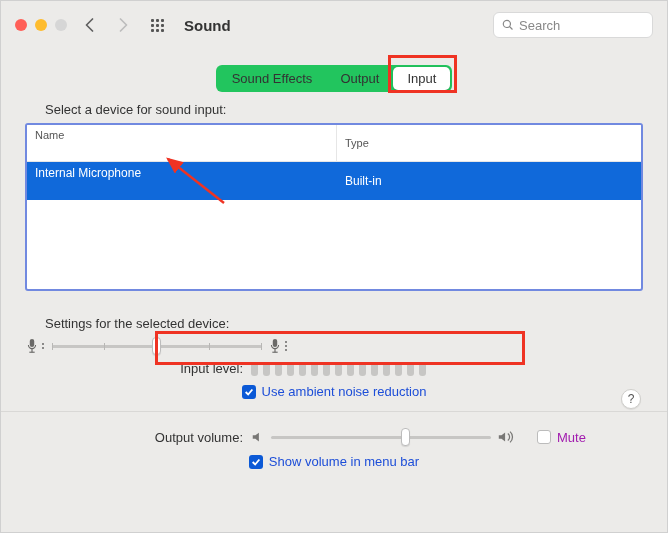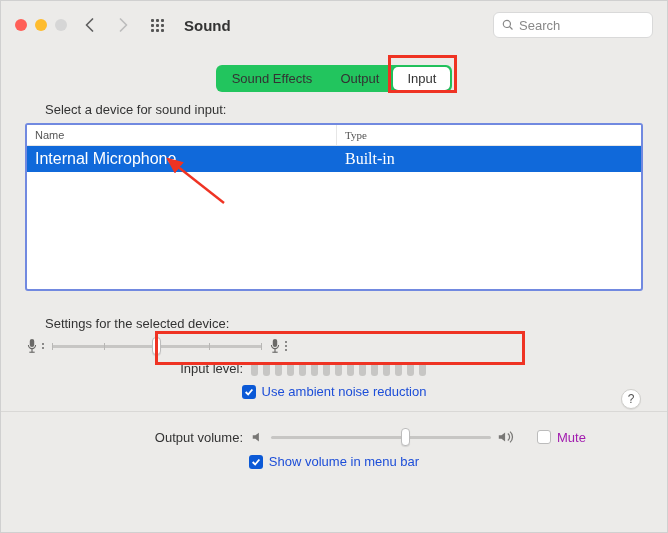--- a/index.html
+++ b/index.html
@@ -22,24 +22,24 @@
 .content{padding:16px 24px 20px;}
 .tabs{display:flex;justify-content:center;margin-bottom:10px;position:relative;}
 .seg{display:flex;background:#22c55e;border-radius:6px;padding:2px;}
 .segbtn{padding:4px 14px;font-size:13px;color:#333;border-radius:5px;cursor:default;}
 .segbtn.active{background:#fff;box-shadow:0 0.5px 2px rgba(0,0,0,.15);}
 .inputhi{position:absolute;border:3px solid #ef3323;pointer-events:none;}
 .label{font-size:13px;color:#333;margin:4px 0 6px 20px;}
 .table{border:2px solid #7189e0;border-radius:3px;background:#fff;margin:0 0 16px 0;height:168px;overflow:hidden;}
 .thead,.trow{display:flex;}
 .thead{background:#fff;border-bottom:1px solid #e6e6e6;font-size:11px;color:#555;}
-.trow{font-size:16px;}
+.trow{font-size:12px;}
 .trow.sel{background:#1069da;color:#fff;}
 .c1{width:310px;padding:4px 8px;border-right:1px solid #e6e6e6;}
-.c2{flex:1;padding:4px 8px;font-family:Liberation Serif, serif;}
+.c2{flex:1;padding:12px 8px;}
 .trow .c1{border-right:none;}
 .arrow{position:absolute;pointer-events:none;}
 .settings{margin-top:25px;}
 .setrow{display:flex;align-items:center;margin:6px 0;gap:6px;}
 .setlbl{width:220px;text-align:right;font-size:13px;color:#333;padding-right:2px;}
 .slider{position:relative;height:18px;display:flex;align-items:center;}
 .track{height:3px;background:#c7c6c4;border-radius:2px;position:relative;}
 .thumb{position:absolute;width:9px;height:18px;background:#fff;border:1px solid #bcbcbc;border-radius:4px;top:-8px;box-shadow:0 1px 1px rgba(0,0,0,.1);}
 .ticks{position:absolute;top:-2px;left:0;right:0;display:flex;justify-content:space-between;}
 .tick{width:1px;height:7px;background:#b8b7b5;}

